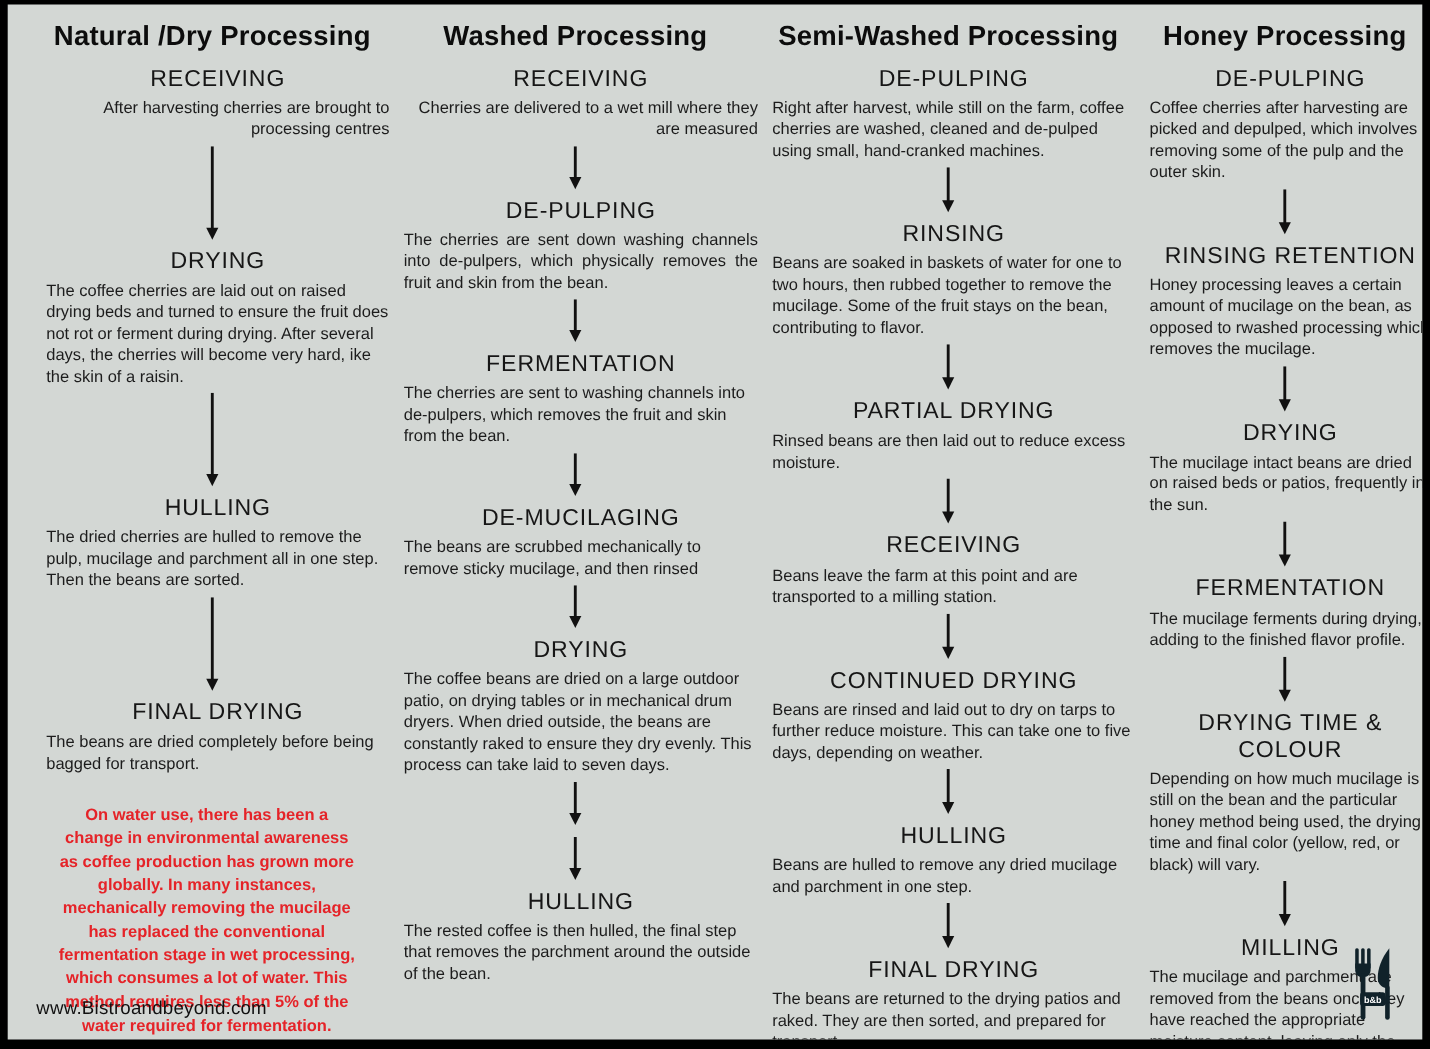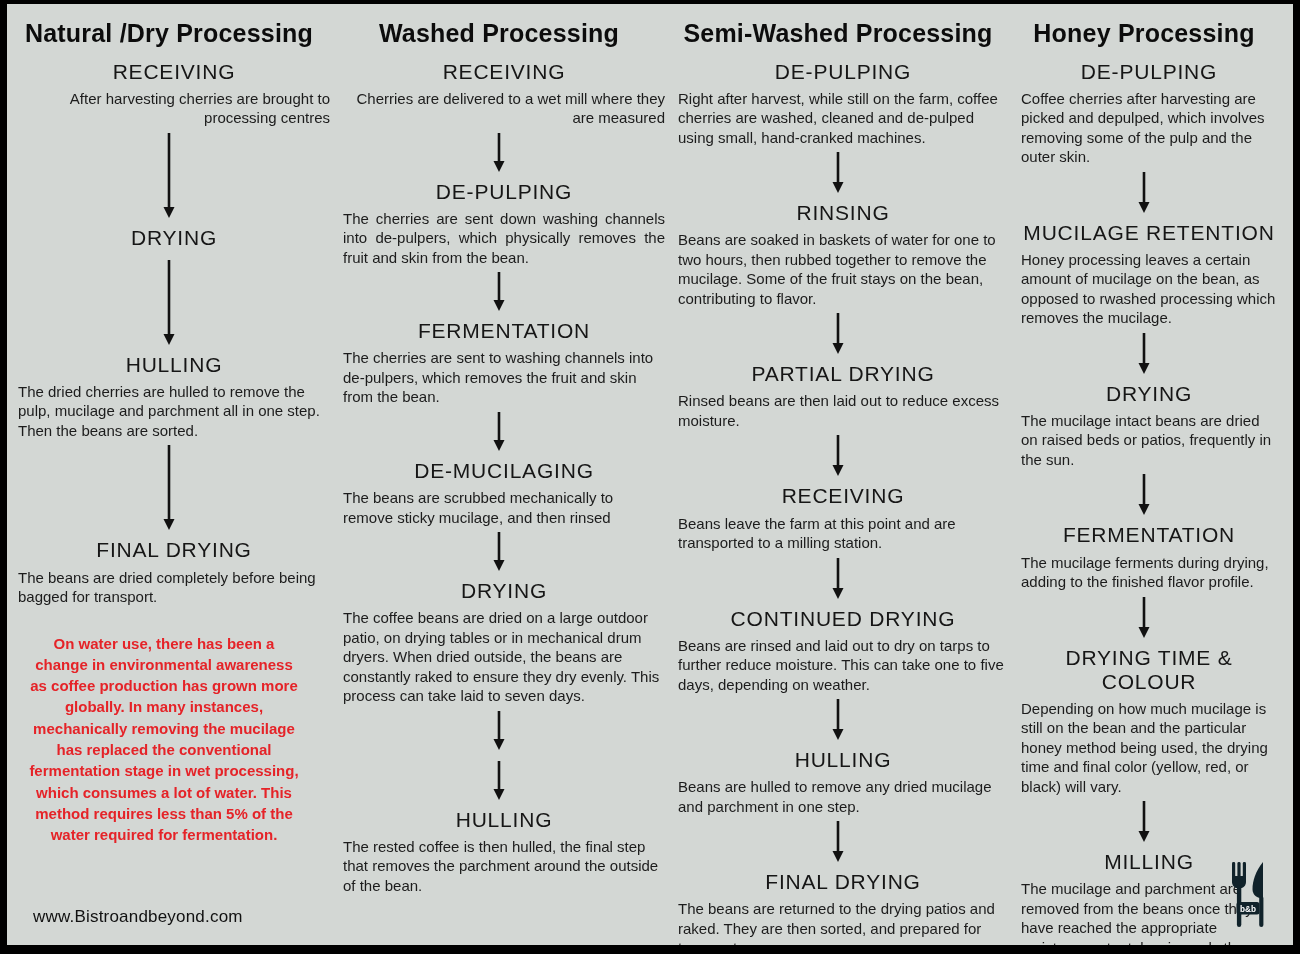--- a/index.html
+++ b/index.html
@@ -11,21 +11,21 @@
     border-width:4px 7px 9px 7px;
     position:relative;
     overflow:hidden;
     font-family:"Liberation Sans", sans-serif;
     color:#1c1c1c;
   }
   .board {
     display:grid;
     grid-template-columns:312px 322px 330px 256px;
     gap:13px;
-    padding:14px 12px 0 6px;
+    padding:14px 12px 0 30px;
     height:100%;
   }
   .column { display:flex; flex-direction:column; align-items:center; }
   .col-title {
     font-size:25px; font-weight:800; color:#0c0c0c;
     text-align:center; letter-spacing:.2px; margin:2px 0 10px;
     line-height:1.1;
   }
   .step { width:100%;margin-left:10px; }
   .step-heading {
@@ -64,20 +64,21 @@
           <p class="step-text center">After harvesting cherries are brought to processing centres</p>
         </div>
         <div class="arrow">
           <svg width="14" height="86">
             <line x1="7" y1="0" x2="7" y2="75" stroke="#111" stroke-width="2.6"></line>
             <polygon points="1.5,74 12.5,74 7,85" fill="#111"></polygon>
           </svg>
         </div>
         <div class="step">
           <div class="step-heading">DRYING</div>
+          <p class="step-text">The coffee cherries are laid out on raised drying beds and turned to ensure the fruit does not rot or ferment during drying. After several days, the cherries will become very hard, ike the skin of a raisin.</p>
         </div>
         <div class="arrow">
           <svg width="14" height="86">
             <line x1="7" y1="0" x2="7" y2="75" stroke="#111" stroke-width="2.6"></line>
             <polygon points="1.5,74 12.5,74 7,85" fill="#111"></polygon>
           </svg>
         </div>
         <div class="step">
           <div class="step-heading">HULLING</div>
           <p class="step-text">The dried cherries are hulled to remove the pulp, mucilage and parchment all in one step. Then the beans are sorted.</p>
@@ -230,21 +231,21 @@
           <div class="step-heading">DE-PULPING</div>
           <p class="step-text">Coffee cherries after harvesting are picked and depulped, which involves removing some of the pulp and the outer skin.</p>
         </div>
         <div class="arrow">
           <svg width="14" height="42">
             <line x1="7" y1="0" x2="7" y2="31" stroke="#111" stroke-width="2.6"></line>
             <polygon points="1.5,30 12.5,30 7,41" fill="#111"></polygon>
           </svg>
         </div>
         <div class="step">
-          <div class="step-heading">MUCILAGE RETENTION</div>
+          <div class="step-heading">RINSING RETENTION</div>
           <p class="step-text">Honey processing leaves a certain amount of mucilage on the bean, as opposed to rwashed processing which removes the mucilage.</p>
         </div>
         <div class="arrow">
           <svg width="14" height="42">
             <line x1="7" y1="0" x2="7" y2="31" stroke="#111" stroke-width="2.6"></line>
             <polygon points="1.5,30 12.5,30 7,41" fill="#111"></polygon>
           </svg>
         </div>
         <div class="step">
           <div class="step-heading">DRYING</div>

